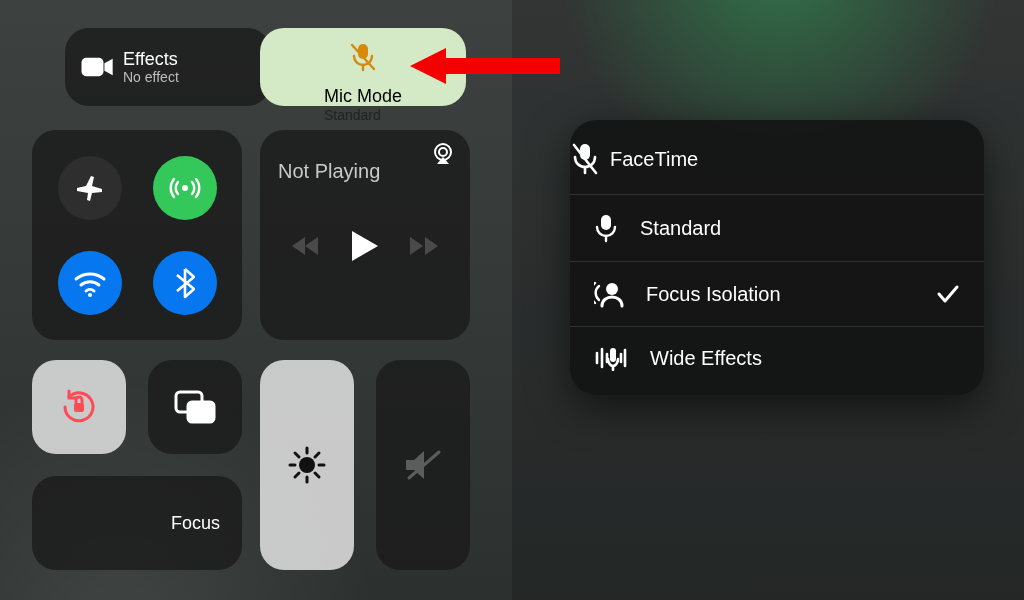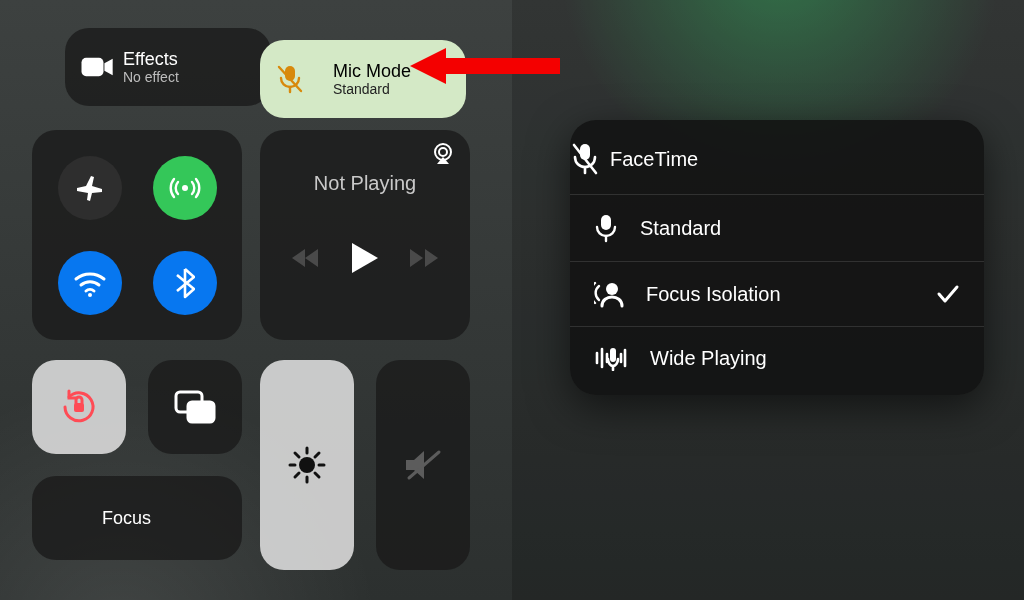--- a/index.html
+++ b/index.html
@@ -12,39 +12,39 @@
 }
 .tile{position:absolute;border-radius:24px;background:rgba(25,25,25,.78);}
 .lbl{color:#fff;font-size:18px;line-height:1.15;}
 .sub{color:#bdbdbd;font-size:14px;}
 .circ{width:64px;height:64px;border-radius:50%;display:flex;align-items:center;justify-content:center;}
 svg{display:block;}
 
 .effects{left:32px;top:28px;width:206px;height:78px;padding:14px 16px;display:flex;align-items:center;gap:8px;margin-left:33px;}
 .effects .cam{width:34px;height:22px;}
 
-.micmode{left:260px;top:40px;width:206px;height:78px;padding:14px 16px;display:flex;align-items:center;gap:29px;
-  background:#d4e9c6;color:#000;border-radius:24px;}
+.micmode{left:260px;top:28px;width:206px;height:78px;padding:14px 16px;display:flex;align-items:center;gap:14px;
+  background:#d4e9c6;color:#000;border-radius:24px;flex-direction:column;}
 .micmode .lbl{color:#000;}
 .micmode .sub{color:#222;}
 
 .conn{left:32px;top:130px;width:210px;height:210px;padding:24px;display:grid;grid-template-columns:1fr 1fr;grid-template-rows:1fr 1fr;gap:28px;justify-items:center;align-items:center;}
 .c-off{background:#2e2e2e;}
 .c-green{background:#34c759;}
 .c-blue{background:#0777f0;}
 
 .media{left:260px;top:130px;width:210px;height:210px;padding:18px;}
-.media .np{color:#c9c9c9;font-size:20px;text-align:center;margin-top:24px;}
+.media .np{color:#c9c9c9;font-size:20px;margin-top:12px;}
 .media .ctrls{display:flex;justify-content:space-between;align-items:center;margin-top:48px;padding:0 14px;}
 .airplay{position:absolute;right:14px;top:12px;}
 
 .small{left:32px;top:360px;width:94px;height:94px;display:flex;align-items:center;justify-content:center;background:rgba(228,228,228,.85);}
 .small2{left:148px;top:360px;width:94px;height:94px;display:flex;align-items:center;justify-content:center;}
 
-.focus{left:32px;top:476px;width:210px;height:84px;display:flex;align-items:center;gap:18px;padding:0 22px;}
+.focus{left:32px;top:476px;width:210px;height:94px;display:flex;align-items:center;gap:18px;padding:0 22px;justify-content:flex-end;}
 
 .slider{left:260px;top:360px;width:94px;height:210px;border-radius:24px;background:rgba(228,228,228,.85);display:flex;align-items:center;justify-content:center;}
 .slider2{left:376px;top:360px;width:94px;height:210px;border-radius:24px;display:flex;align-items:center;justify-content:center;}
 
 .panel{position:absolute;left:570px;top:120px;width:414px;border-radius:26px;background:rgba(18,18,18,.86);padding-bottom:6px;box-shadow:0 12px 40px rgba(0,0,0,.55);}
 .panel .hdr{display:flex;flex-direction:row;align-items:center;gap:10px;padding:22px 0 18px;}
 .panel .hdr .lbl{font-size:20px;}
 .opt{display:flex;align-items:center;gap:22px;padding:18px 24px;border-top:1px solid rgba(255,255,255,.12);}
 .opt .lbl{font-size:20px;}
 .opt .chk{margin-left:auto;}
@@ -251,16 +251,16 @@
           <line x1="3" y1="8" x2="3" y2="18"></line>
           <line x1="8" y1="4" x2="8" y2="22"></line>
           <line x1="13" y1="9" x2="13" y2="17"></line>
           <rect x="16" y="3" width="6" height="14" rx="3" fill="#fff" stroke="none"></rect>
           <path d="M14 14c0 4 2.5 7 5 7s5-3 5-7" fill="none"></path>
           <line x1="19" y1="21" x2="19" y2="25"></line>
           <line x1="27" y1="9" x2="27" y2="17"></line>
           <line x1="31" y1="5" x2="31" y2="21"></line>
         </svg>
       </span>
-      <div class="lbl">Wide Playing</div>
+      <div class="lbl">Wide Effects</div>
     </div>
   </div>
 </div>
 
 </body></html>

